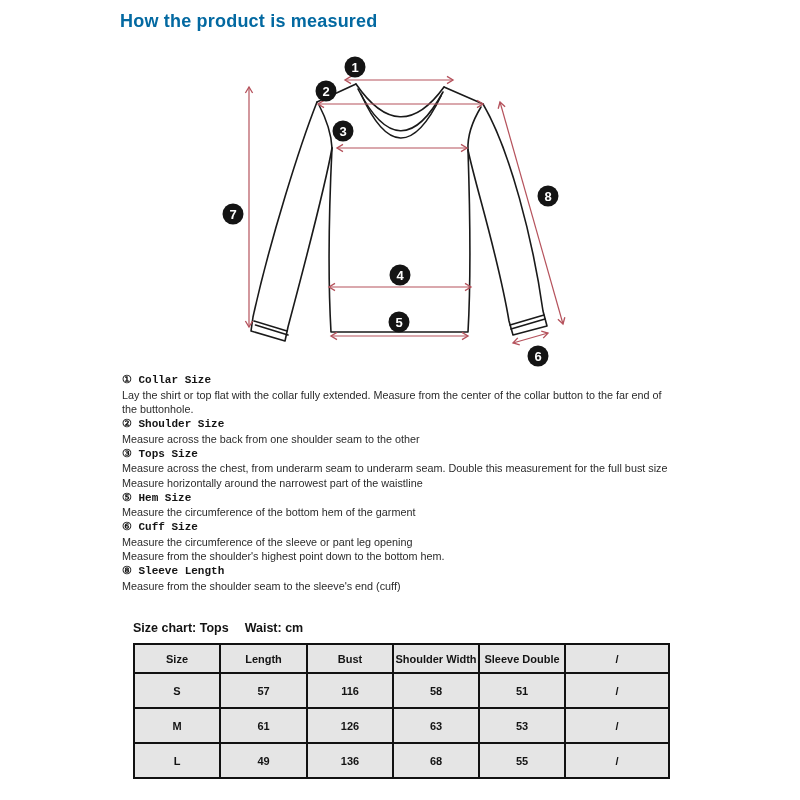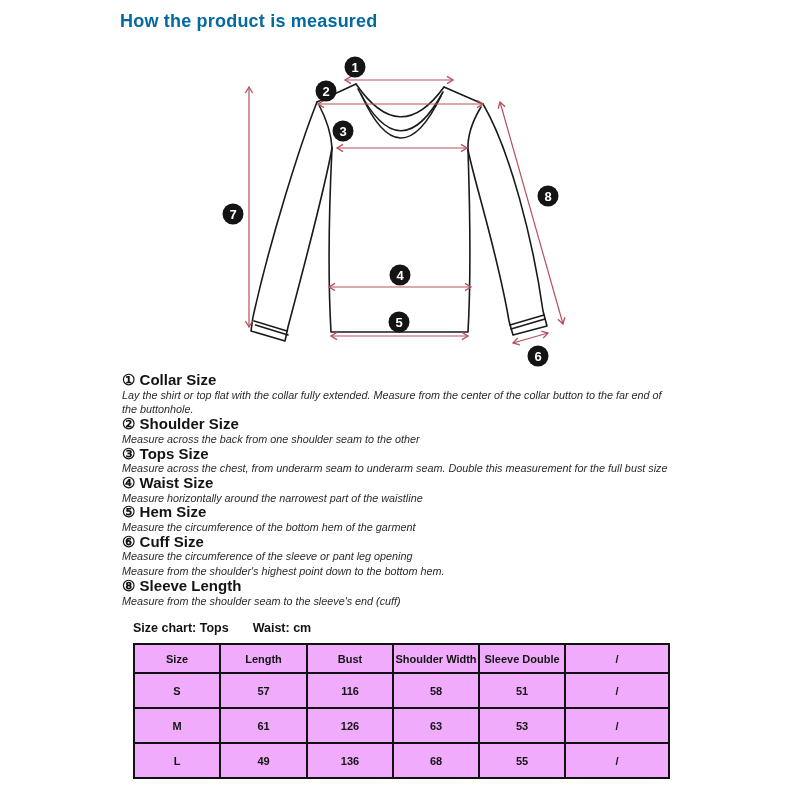--- a/index.html
+++ b/index.html
@@ -7,33 +7,33 @@
   body {
     width:800px; height:800px; position:relative; overflow:hidden;
     font-family:"Liberation Sans", sans-serif; color:#111;
   }
   .page-title {
     position:absolute; left:120px; top:11px;
     font-size:18px; font-weight:700; color:#0369a1; letter-spacing:.2px;
   }
   .diagram-wrap { position:absolute; left:200px; top:50px; width:400px; height:320px; }
   .legend { position:absolute; left:122px; top:373px; width:552px; }
-  .leg-title { font-size:15px; font-weight:700; line-height:14.7px; color:#141414; }
-  .leg-desc  { font-size:10.8px; font-weight:400; line-height:14.7px; color:#2b2b2b;font-style:italic; }
+  .leg-title { font-size:11px; font-weight:700; line-height:14.7px; color:#141414;font-family:Liberation Mono, monospace; }
+  .leg-desc  { font-size:10.8px; font-weight:400; line-height:14.7px; color:#2b2b2b; }
   .chart-labels {
     position:absolute; left:133px; top:621px;
-    display:flex; gap:24px; font-size:12.5px; font-weight:700; color:#141414;
+    display:flex; gap:16px; font-size:12.5px; font-weight:700; color:#141414;
   }
   table.size-table {
     position:absolute; left:133px; top:643px; width:535px;
     border-collapse:collapse; table-layout:fixed;
   }
   .size-table th, .size-table td {
     border:2px solid #111; text-align:center; vertical-align:middle;
-    font-size:11px; font-weight:700; color:#141414; background:#f0abfc;
+    font-size:11px; font-weight:700; color:#141414; background:#e5e5e5;
   }
   .size-table thead th { height:29px; }
   .size-table tbody td { height:35px; }
   svg text.badge-num {
     font-family:"Liberation Sans", sans-serif;
     font-size:13px; font-weight:700; fill:#ffffff;
     text-anchor:middle;
   }
 </style>
 </head>
@@ -126,21 +126,20 @@
   </div>
   <div class="leg-item">
     <div class="leg-title">② Shoulder Size</div>
     <div class="leg-desc">Measure across the back from one shoulder seam to the other</div>
   </div>
   <div class="leg-item">
     <div class="leg-title">③ Tops Size</div>
     <div class="leg-desc">Measure across the chest, from underarm seam to underarm seam. Double this measurement for the full bust size</div>
   </div>
   <div class="leg-item">
-    <div class="leg-title">④ Waist Size</div>
     <div class="leg-desc">Measure horizontally around the narrowest part of the waistline</div>
   </div>
   <div class="leg-item">
     <div class="leg-title">⑤ Hem Size</div>
     <div class="leg-desc">Measure the circumference of the bottom hem of the garment</div>
   </div>
   <div class="leg-item">
     <div class="leg-title">⑥ Cuff Size</div>
     <div class="leg-desc">Measure the circumference of the sleeve or pant leg opening</div>
   </div>

